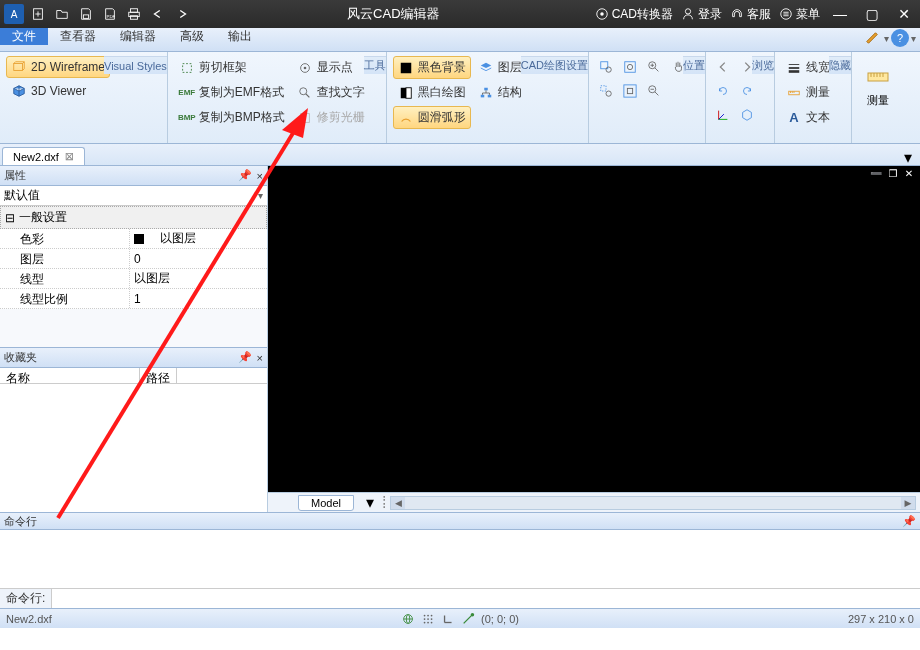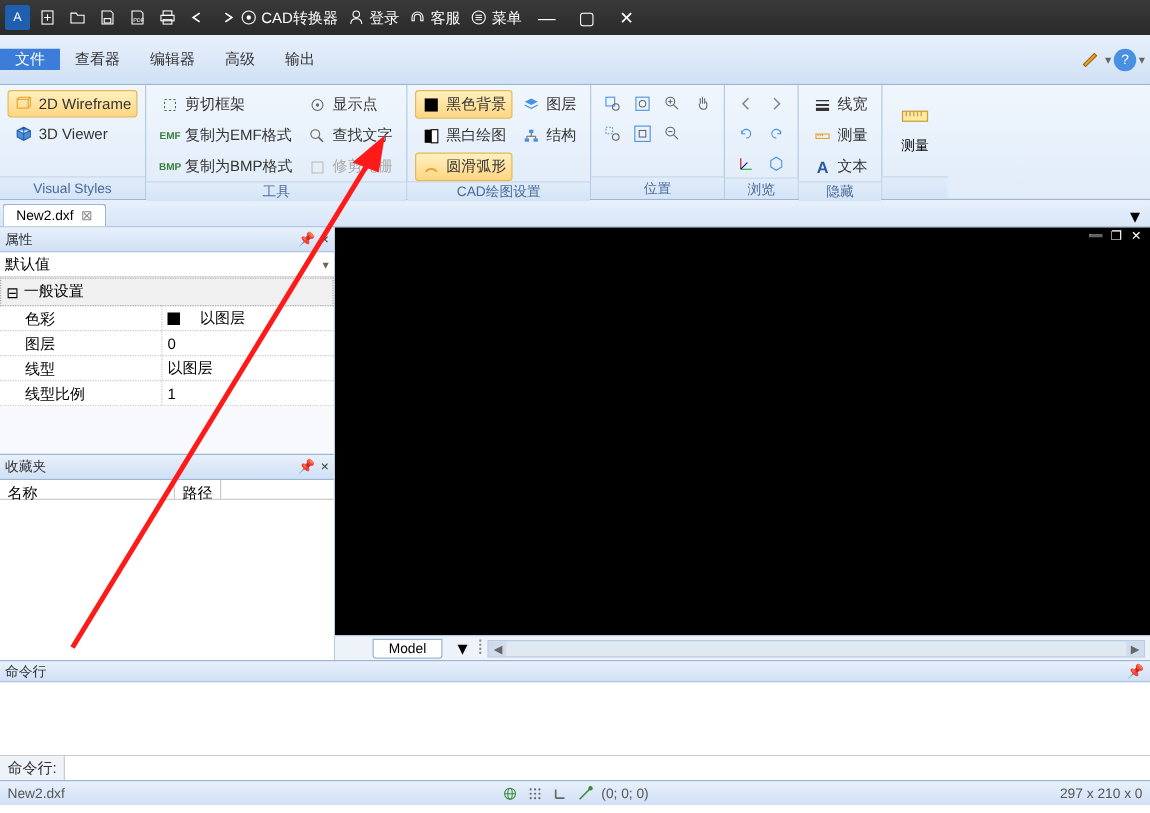--- a/index.html
+++ b/index.html
@@ -11,30 +11,30 @@
     .titlebar-icon { width: 20px; height: 20px; background: #1e5fb0; display: flex; align-items: center; justify-content: center; font-size: 10px; border-radius: 2px; }
     .titlebar-btn { width: 20px; height: 20px; display: flex; align-items: center; justify-content: center; cursor: pointer; }
     .titlebar-btn svg { width: 14px; height: 14px; }
     .titlebar-title { flex: 1; text-align: center; font-size: 13px; }
     .titlebar-right { display: flex; align-items: center; gap: 8px; padding-right: 4px; }
     .titlebar-link { display: flex; align-items: center; gap: 3px; cursor: pointer; font-size: 12px; }
     .titlebar-link svg { width: 14px; height: 14px; }
     .win-btn { width: 24px; height: 22px; display: flex; align-items: center; justify-content: center; cursor: pointer; font-size: 14px; }
     
     
-    .menubar { height: 40px; background: linear-gradient(#e8f0fb, #d0e0f5); display: flex; align-items: center; border-bottom: 1px solid #9cb6d6; }
+    .menubar { height: 24px; background: linear-gradient(#e8f0fb, #d0e0f5); display: flex; align-items: flex-start; border-bottom: 1px solid #9cb6d6; }
     .menu-item { padding: 0 12px; display: flex; align-items: center; font-size: 12px; cursor: pointer; color: #333; }
     .menu-item.active { background: #3b7dd8; color: #fff; }
     .menubar-right { margin-left: auto; display: flex; align-items: center; gap: 2px; padding-right: 4px; }
     .menubar-right .icon-btn { width: 20px; height: 20px; display: flex; align-items: center; justify-content: center; cursor: pointer; }
     .help-btn { width: 18px; height: 18px; background: #4a90e2; color: #fff; border-radius: 50%; display: flex; align-items: center; justify-content: center; font-size: 11px; }
     
     
     .ribbon { height: 92px; background: linear-gradient(#f0f6fd, #e0ecf9); border-bottom: 1px solid #9cb6d6; display: flex; }
-    .ribbon-group { border-right: 1px solid #b8cce0; padding: 4px 6px 0 6px; display: flex; flex-direction: column; }
+    .ribbon-group { border-right: 1px solid #b8cce0; padding: 4px 6px 0 6px; display: flex; }
     .ribbon-group-content { flex: 1; display: flex; gap: 2px; }
     .ribbon-group-label { height: 18px; text-align: left; font-size: 11px; color: #4a6a9a; background: linear-gradient(#e0ecf9, #d4e4f7); margin: 0 -6px; border-top: 1px solid #c8d8ec; display: flex; align-items: center; justify-content: center; }
     .ribbon-btn { display: flex; align-items: center; gap: 4px; padding: 2px 4px; font-size: 12px; cursor: pointer; border: 1px solid transparent; border-radius: 3px; color: #333; }
     .ribbon-btn.selected { background: linear-gradient(#fff0c0, #ffd680); border-color: #e8b850; }
     .ribbon-btn .ico { width: 16px; height: 16px; display: inline-flex; align-items: center; justify-content: center; }
     .ribbon-col { display: flex; flex-direction: column; gap: 2px; }
     .ribbon-icon-btn { width: 22px; height: 22px; display: flex; align-items: center; justify-content: center; cursor: pointer; border: 1px solid transparent; border-radius: 3px; }
     .ribbon-big { width: 40px; height: 60px; display: flex; flex-direction: column; align-items: center; justify-content: center; gap: 4px; font-size: 11px; cursor: pointer; border: 1px solid transparent; border-radius: 3px; }
     .ribbon-big .big-ico { width: 24px; height: 24px; }
     
@@ -135,20 +135,21 @@
         <svg viewBox="0 0 16 16">
           <path d="M10 4 L4 8 L10 12" fill="none" stroke="#fff" stroke-width="1.5"></path>
         </svg>
       </div>
     <div class="titlebar-btn">
         <svg viewBox="0 0 16 16">
           <path d="M6 4 L12 8 L6 12" fill="none" stroke="#fff" stroke-width="1.5"></path>
         </svg>
       </div>
   </div>
+  <div class="titlebar-title">风云CAD编辑器</div>
   <div class="titlebar-right">
     <div class="titlebar-link">
         <svg viewBox="0 0 16 16">
           <circle cx="8" cy="8" r="6" fill="none" stroke="#fff"></circle>
           <circle cx="8" cy="8" r="2" fill="#fff"></circle>
         </svg>
         <span>CAD转换器</span>
       </div>
     <div class="titlebar-link">
         <svg viewBox="0 0 16 16">

